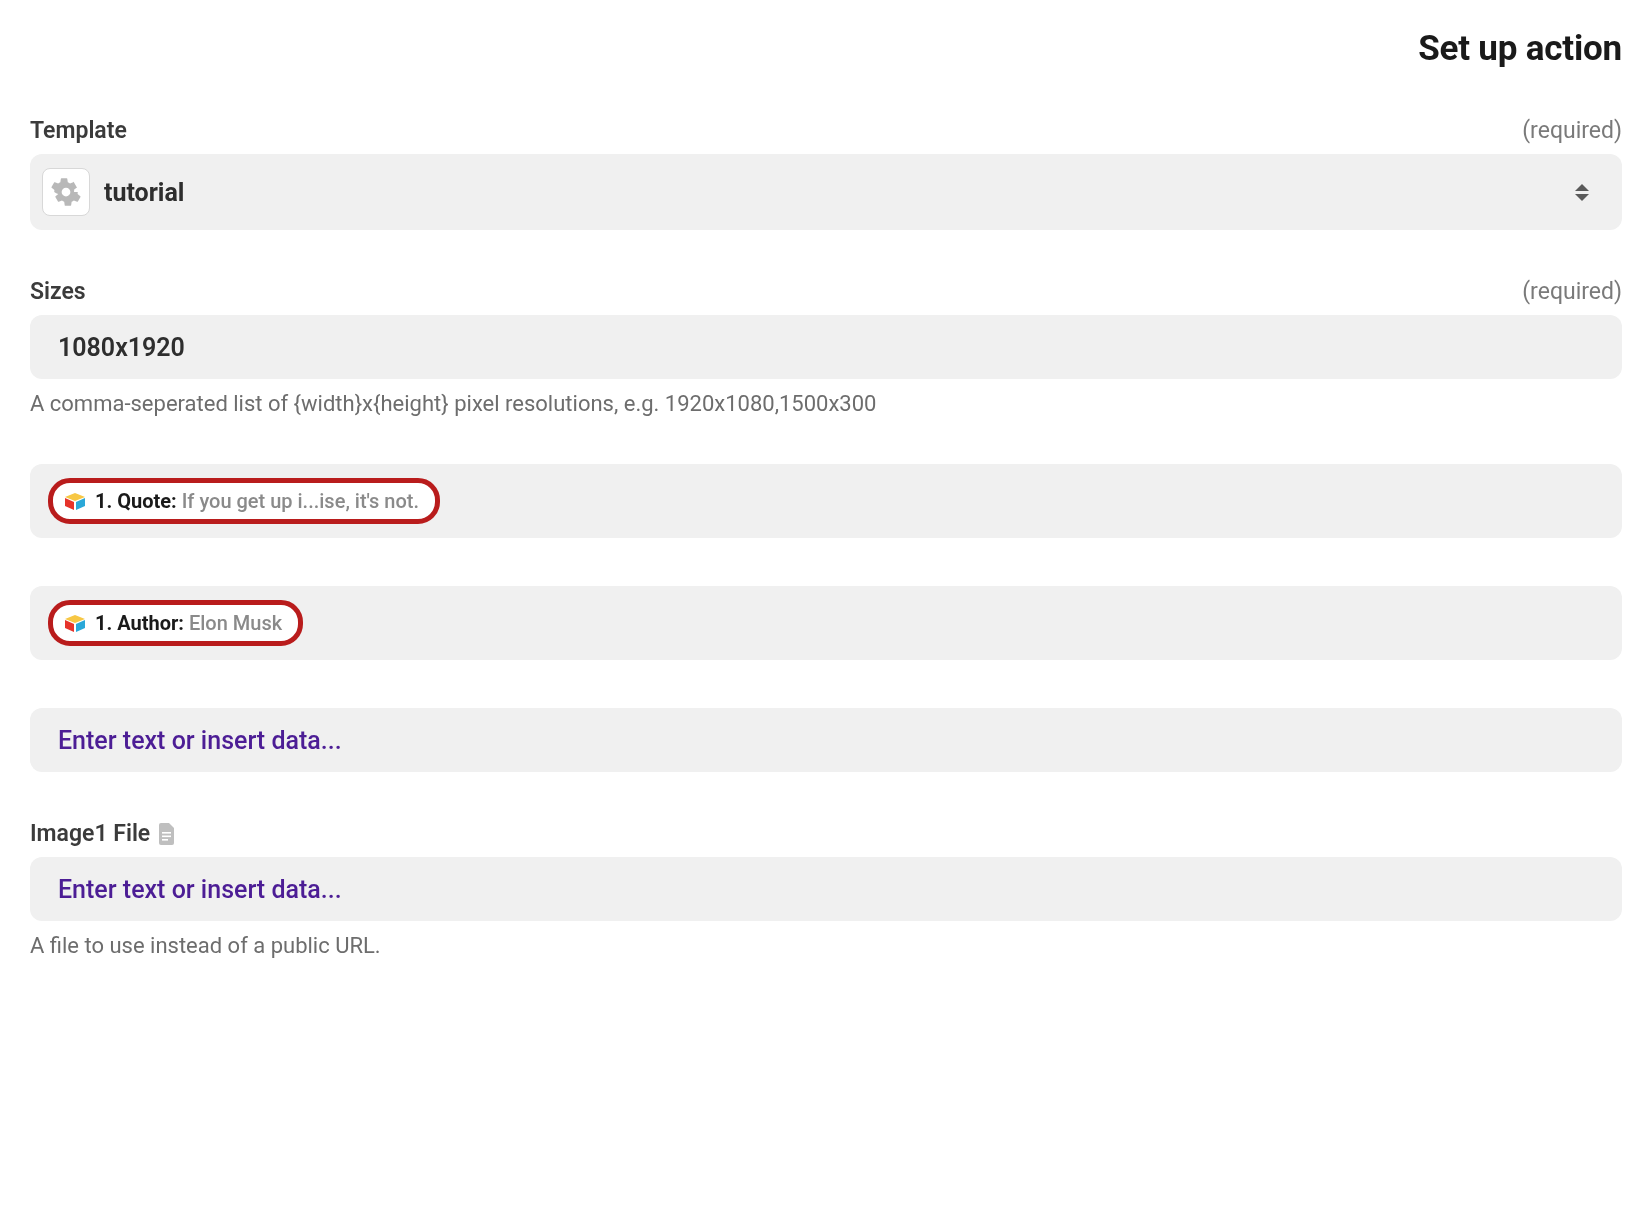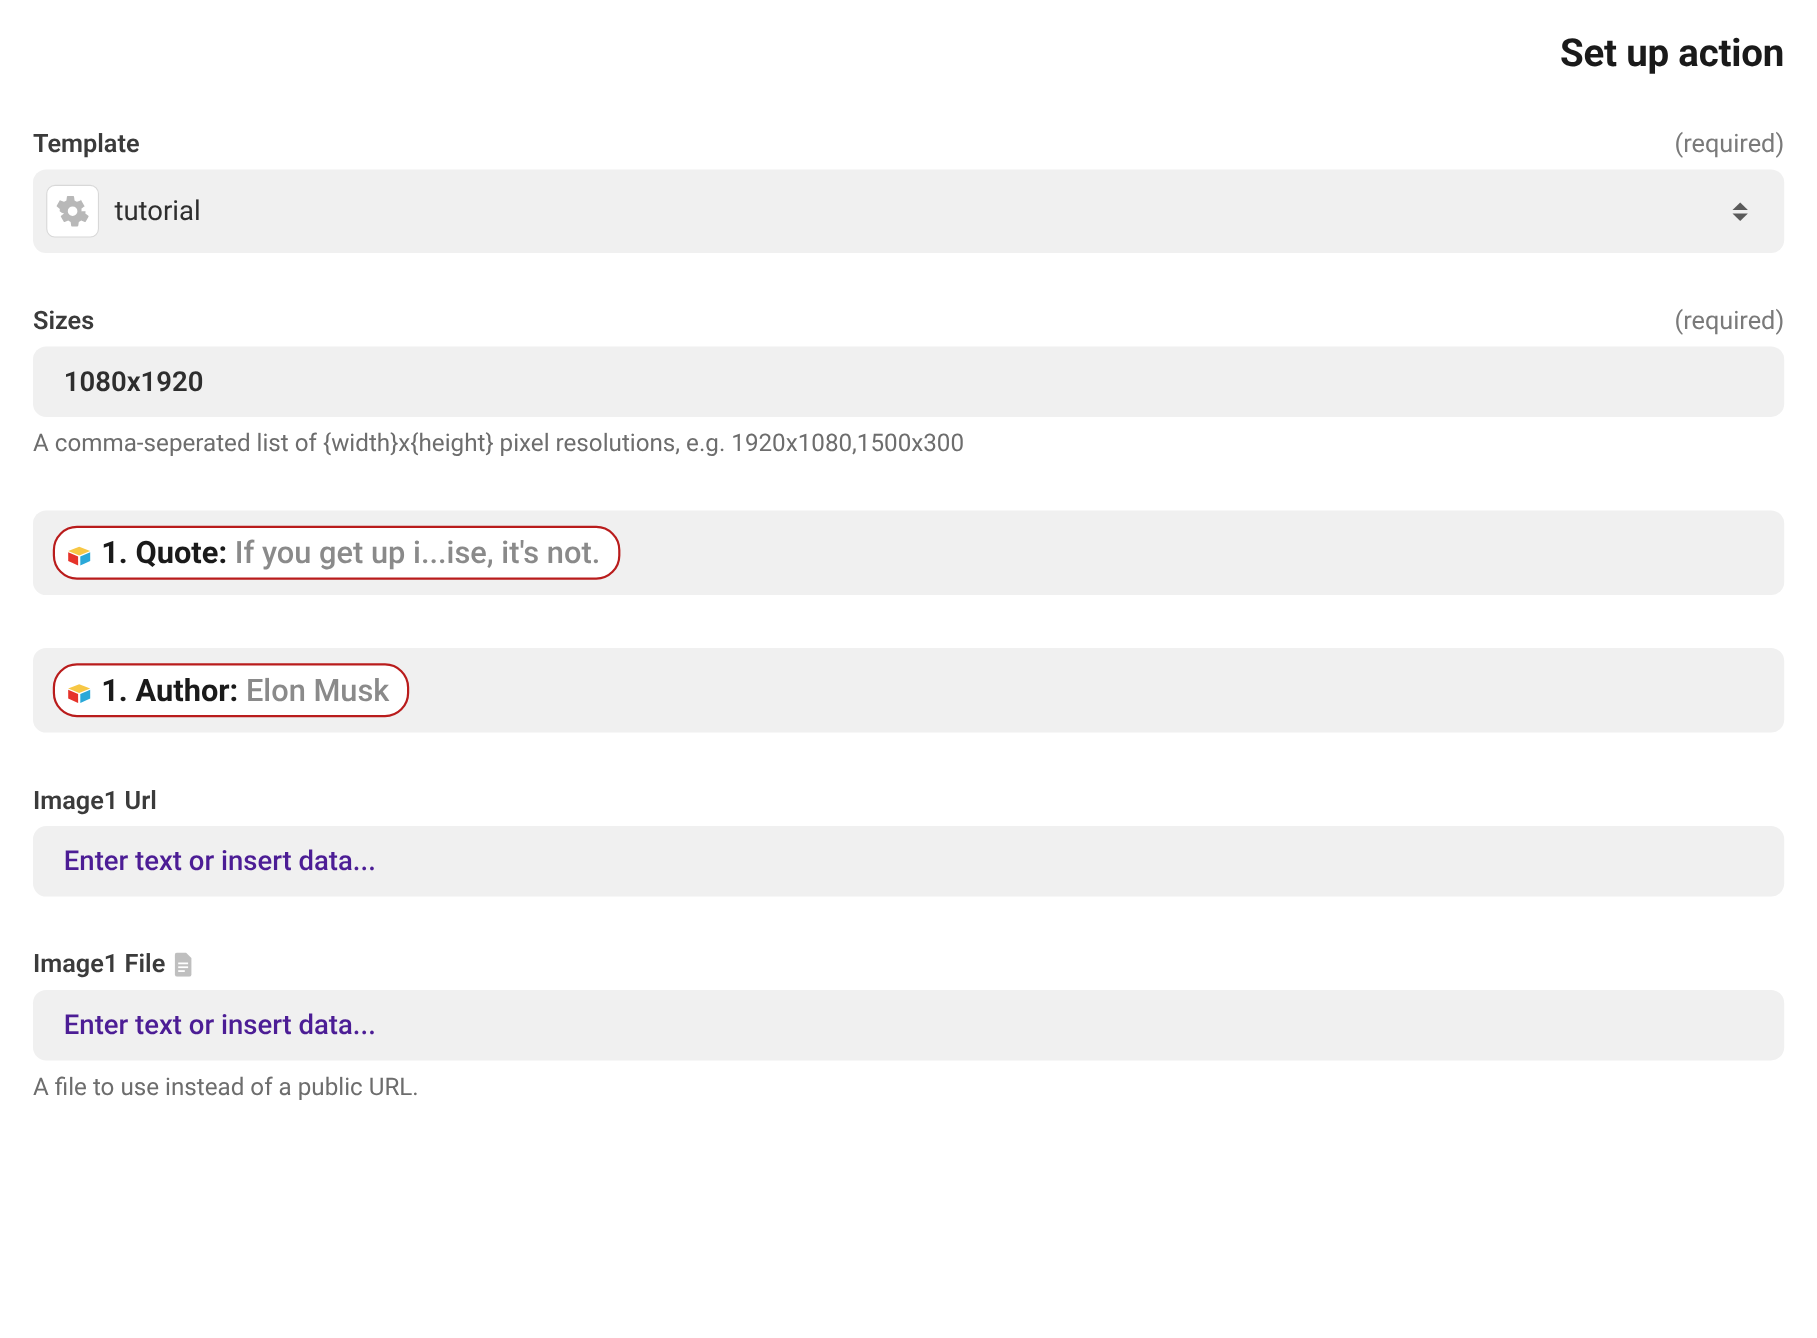--- a/index.html
+++ b/index.html
@@ -61,21 +61,21 @@
     border-radius: 8px;
     background: #ffffff;
     display: flex;
     align-items: center;
     justify-content: center;
     margin-right: 14px;
     flex-shrink: 0;
   }
   .select-value {
     font-size: 25px;
-    font-weight: 400;
+    font-weight: 700;
     color: #2e2e2e;
     flex: 1;
   }
   .select-caret {
     width: 24px;
     height: 28px;
     display: flex;
     flex-direction: column;
     align-items: center;
     justify-content: center;
@@ -97,27 +97,27 @@
     padding-left: 10px;
   }
   .help-text {
     font-size: 22px;
     color: #6d6d6d;
     margin-top: 12px;
     font-weight: 400;
   }
   .pill {
     background: #ffffff;
-    border: 2px solid #b91c1c;
+    border: 5px solid #b91c1c;
     border-radius: 22px;
     padding: 6px 16px 6px 10px;
     display: inline-flex;
     align-items: center;
     gap: 8px;
-    font-size: 28px;
+    font-size: 20px;
   }
   .pill-icon {
     width: 24px;
     height: 24px;
     flex-shrink: 0;
     position: relative;
   }
   .pill-label {
     font-weight: 700;
     color: #1a1a1a;
@@ -205,23 +205,20 @@
       </span>
       <span>
         <span class="pill-label">1. Author:</span>
         <span class="pill-value">Elon Musk</span>
       </span>
     </span>
   </div>
 </div>
 
 <div class="field">
-  <div class="field-header">
-    <span class="field-label">Image1 Url</span>
-  </div>
   <div class="input-well">
     <span class="placeholder">Enter text or insert data...</span>
   </div>
 </div>
 
 <div class="field">
   <div class="field-header">
     <span class="field-label">
       <span>Image1 File</span>
       <span class="file-icon">

